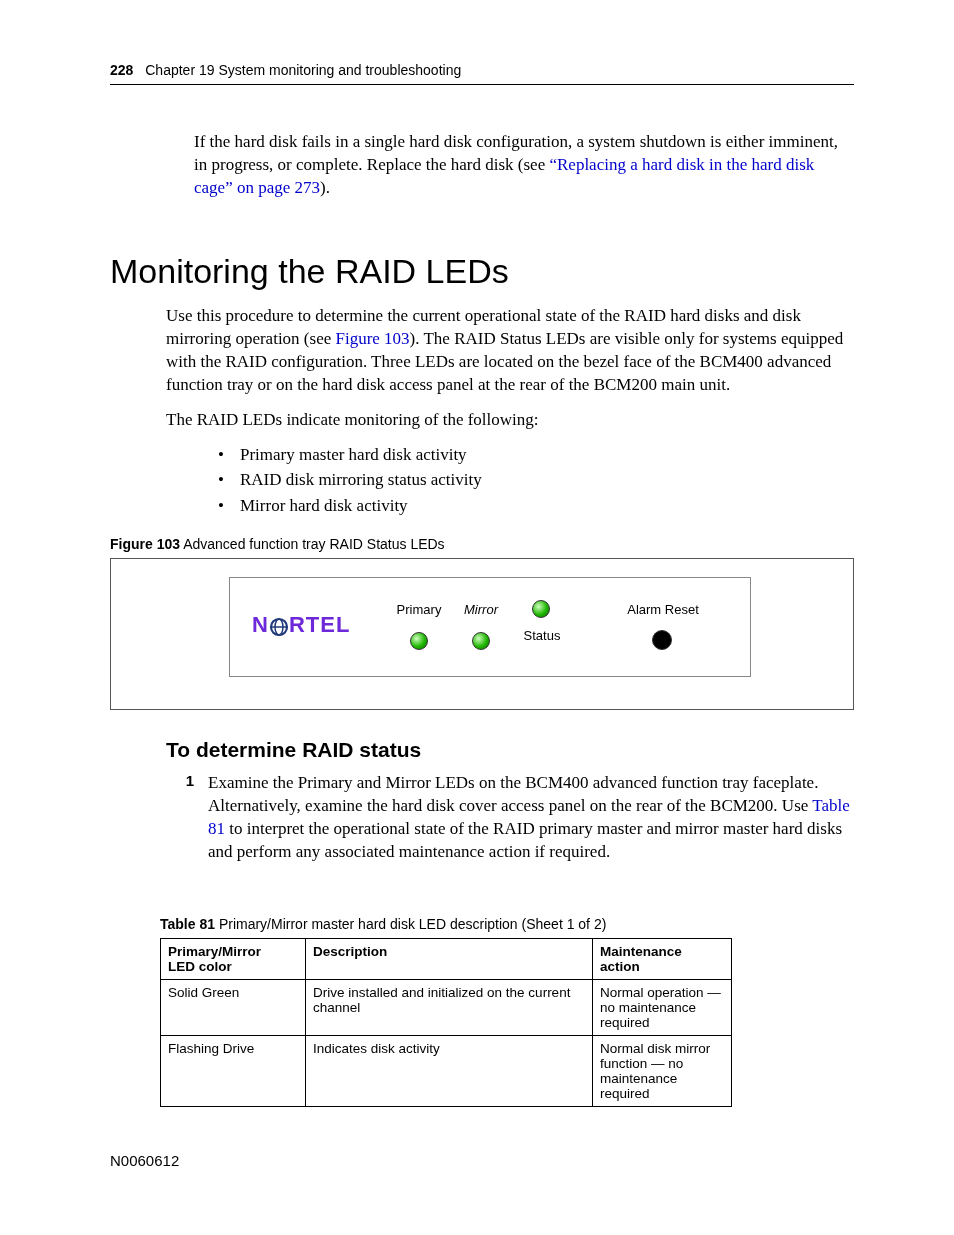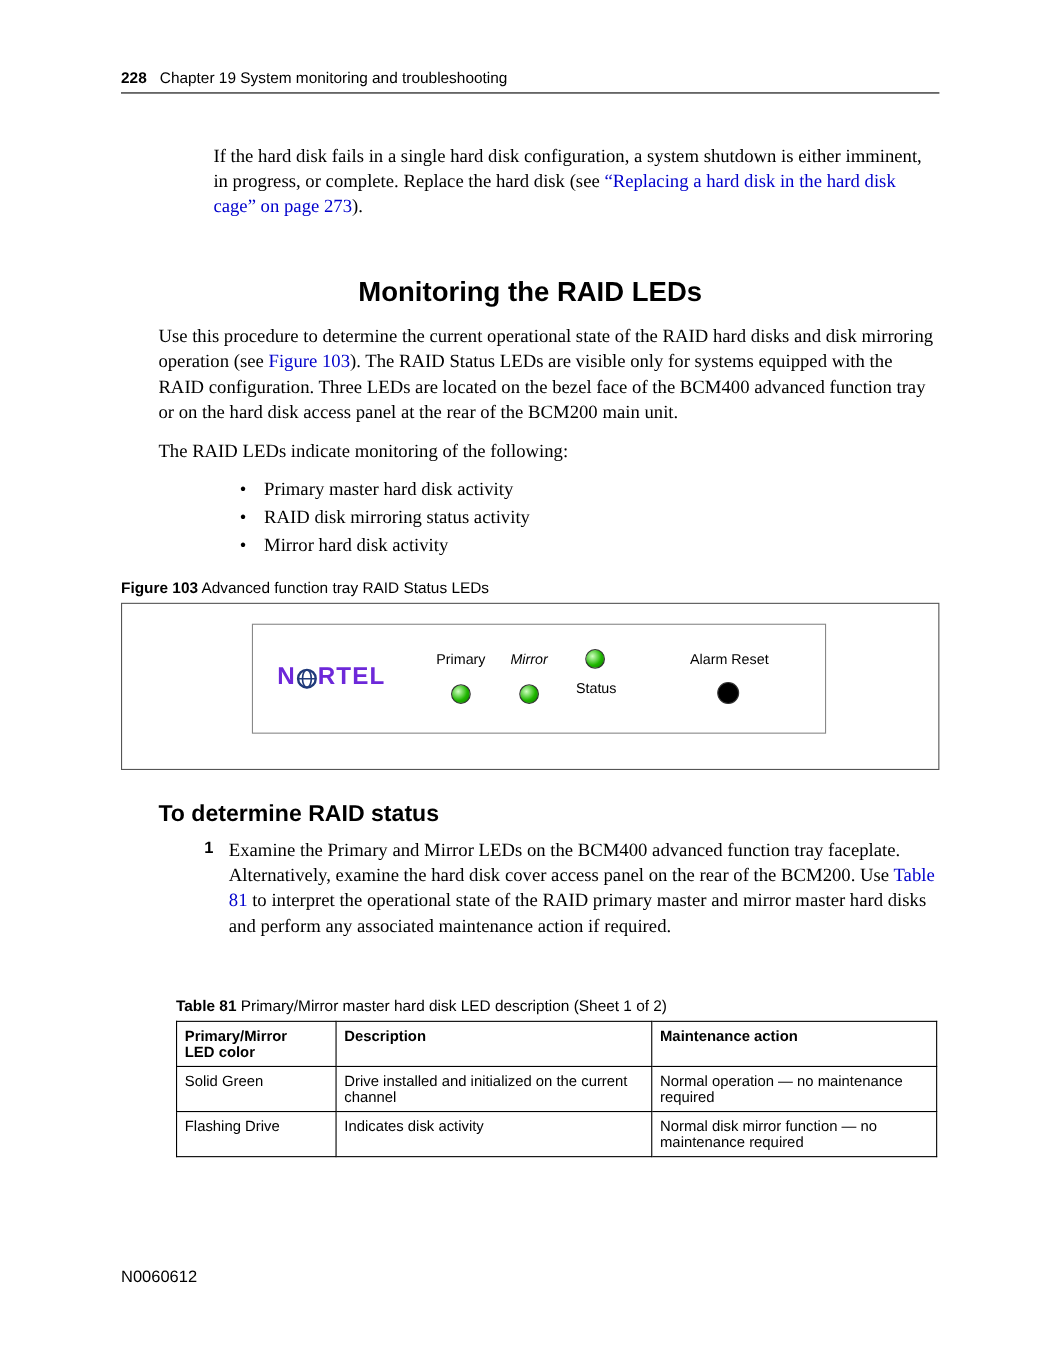--- a/index.html
+++ b/index.html
@@ -27,35 +27,34 @@
   .header-line .page-num {
     font-weight: bold;
   }
   .header-line .chap {
     margin-left: 8px;
   }
   .body-indent {
     margin-left: 84px;
   }
   .body-indent-small {
-    margin-left: 34px;
+    margin-left: 56px;
   }
   p {
     margin: 0 0 12px 0;
     line-height: 1.35;
   }
   .xref {
     color: #0000cc;
   }
   h1.section {
     font-family: Arial, Helvetica, sans-serif;
-    font-size: 25px;
-    font-weight: bold;
+    font-size: 34px;
+    font-weight: normal;
     margin: 52px 0 14px 0;
-    text-align: center;
   }
   h2.subsection {
     font-family: Arial, Helvetica, sans-serif;
     font-size: 21px;
     font-weight: bold;
     margin: 28px 0 10px 0;
   }
   ul.bullets {
     margin: 6px 0 18px 0;
     padding-left: 108px;
@@ -144,21 +143,21 @@
     font-size: 15px;
     text-align: right;
     padding-right: 14px;
   }
   .step .txt {
     flex: 1;
     line-height: 1.35;
   }
   table.datatable {
     border-collapse: collapse;
-    width: 692px;
+    width: 572px;
     margin-left: 50px;
     font-family: Arial, Helvetica, sans-serif;
     font-size: 13.5px;
   }
   table.datatable th, table.datatable td {
     border: 1px solid #000;
     padding: 5px 7px;
     text-align: left;
     vertical-align: top;
   }

